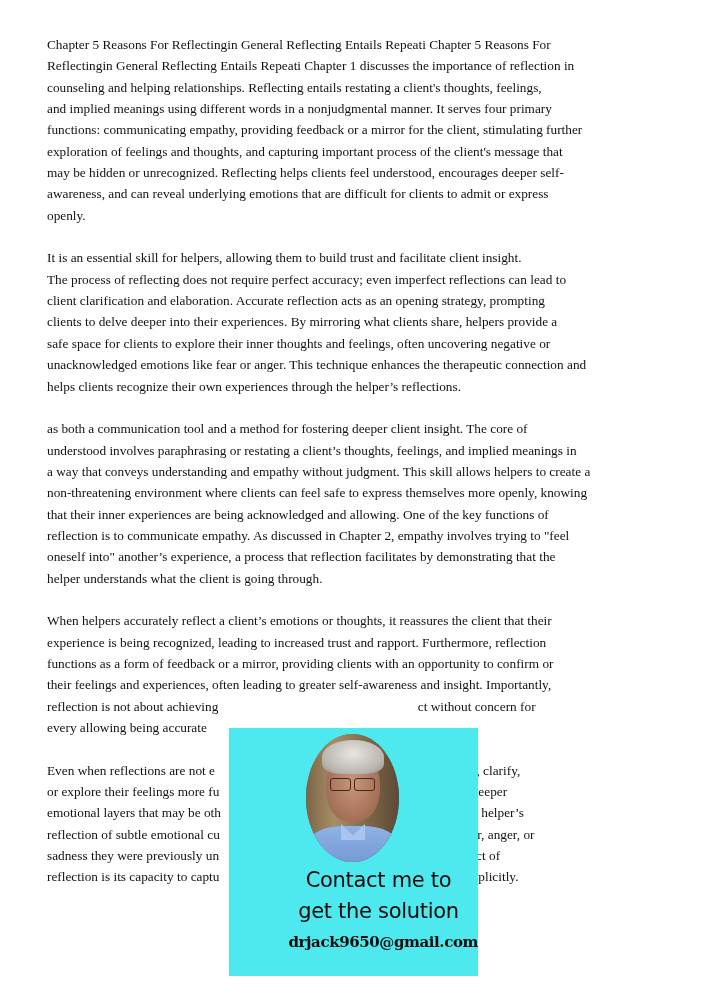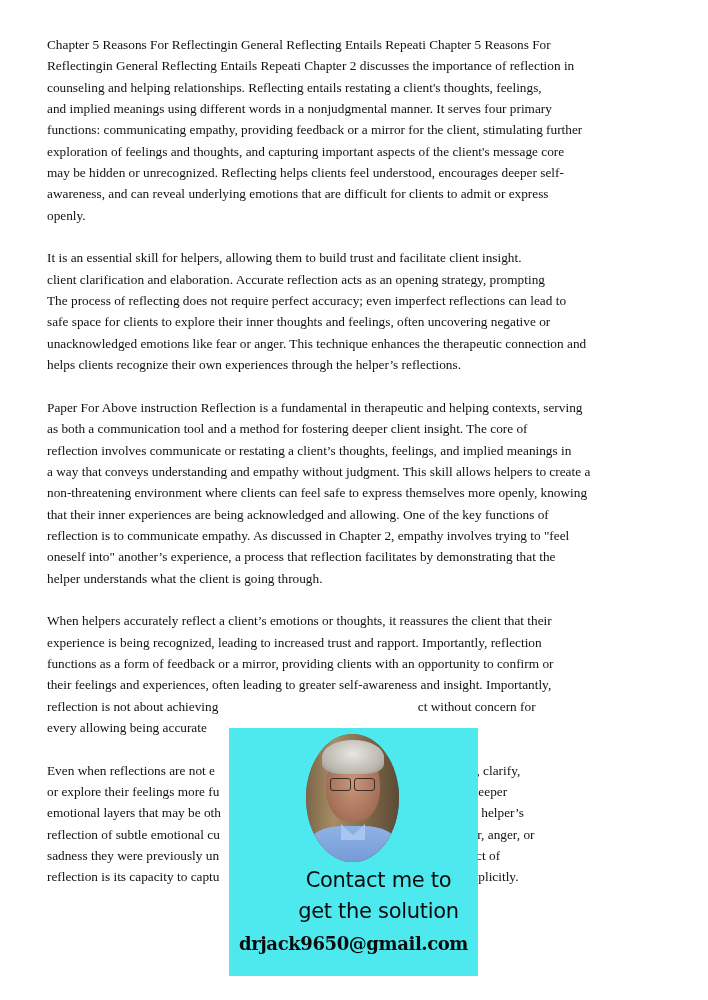--- a/index.html
+++ b/index.html
@@ -20,60 +20,60 @@
   .photo .glasses { position:absolute; left:24px; top:44px; width:46px; height:12px; }
   .photo .glasses span { position:absolute; top:0; width:19px; height:11px; border:1.5px solid #3a2c26; border-radius:3px; }
   .photo .shirt { position:absolute; left:2px; top:92px; width:90px; height:44px; border-radius:40% 40% 0 0;
     background:linear-gradient(180deg,#8fb3e6,#6f95d3); }
   .photo .collar { position:absolute; left:35px; top:90px; width:24px; height:16px;
     background:#a9c4ee; clip-path:polygon(0 0,50% 70%,100% 0,100% 100%,0 100%); }
   .cta { position:absolute; left:0; width:299px; text-align:center;
     font-family:"DejaVu Sans", sans-serif; font-weight:normal; font-size:21px; color:#0b0b0b; letter-spacing:-0.3px; }
   .cta1 { top:140px; }
   .cta2 { top:171px; }
-  .email { position:absolute; left:0; top:205px; width:249px; text-align:center;
-    font-family:"DejaVu Serif", serif; font-weight:bold; font-size:18px; color:#0b0b0b; letter-spacing:-0.4px; }
+  .email { position:absolute; left:0; top:205px; width:249px; text-align:right;
+    font-family:"DejaVu Serif", serif; font-weight:bold; font-size:15px; color:#0b0b0b; letter-spacing:-0.4px; }
 </style>
 </head>
 <body>
 
 <div class="page">
   <p class="para">
     <span class="line">Chapter 5 Reasons For Reflectingin General Reflecting Entails Repeati Chapter 5 Reasons For</span>
-    <span class="line">Reflectingin General Reflecting Entails Repeati Chapter 2 discusses the importance of reflection in</span>
+    <span class="line">Reflectingin General Reflecting Entails Repeati Chapter 1 discusses the importance of reflection in</span>
     <span class="line">counseling and helping relationships. Reflecting entails restating a client's thoughts, feelings,</span>
     <span class="line">and implied meanings using different words in a nonjudgmental manner. It serves four primary</span>
     <span class="line">functions: communicating empathy, providing feedback or a mirror for the client, stimulating further</span>
-    <span class="line">exploration of feelings and thoughts, and capturing important aspects of the client's message core</span>
+    <span class="line">exploration of feelings and thoughts, and capturing important process of the client's message that</span>
     <span class="line">may be hidden or unrecognized. Reflecting helps clients feel understood, encourages deeper self-</span>
     <span class="line">awareness, and can reveal underlying emotions that are difficult for clients to admit or express</span>
     <span class="line">openly.</span>
   </p>
   <p class="para">
     <span class="line">It is an essential skill for helpers, allowing them to build trust and facilitate client insight.</span>
+    <span class="line">The process of reflecting does not require perfect accuracy; even imperfect reflections can lead to</span>
     <span class="line">client clarification and elaboration. Accurate reflection acts as an opening strategy, prompting</span>
-    <span class="line">The process of reflecting does not require perfect accuracy; even imperfect reflections can lead to</span>
+    <span class="line">clients to delve deeper into their experiences. By mirroring what clients share, helpers provide a</span>
     <span class="line">safe space for clients to explore their inner thoughts and feelings, often uncovering negative or</span>
     <span class="line">unacknowledged emotions like fear or anger. This technique enhances the therapeutic connection and</span>
     <span class="line">helps clients recognize their own experiences through the helper’s reflections.</span>
   </p>
   <p class="para">
-    <span class="line">Paper For Above instruction Reflection is a fundamental in therapeutic and helping contexts, serving</span>
     <span class="line">as both a communication tool and a method for fostering deeper client insight. The core of</span>
-    <span class="line">reflection involves communicate or restating a client’s thoughts, feelings, and implied meanings in</span>
+    <span class="line">understood involves paraphrasing or restating a client’s thoughts, feelings, and implied meanings in</span>
     <span class="line">a way that conveys understanding and empathy without judgment. This skill allows helpers to create a</span>
     <span class="line">non-threatening environment where clients can feel safe to express themselves more openly, knowing</span>
     <span class="line">that their inner experiences are being acknowledged and allowing. One of the key functions of</span>
     <span class="line">reflection is to communicate empathy. As discussed in Chapter 2, empathy involves trying to "feel</span>
     <span class="line">oneself into" another’s experience, a process that reflection facilitates by demonstrating that the</span>
     <span class="line">helper understands what the client is going through.</span>
   </p>
   <p class="para">
     <span class="line">When helpers accurately reflect a client’s emotions or thoughts, it reassures the client that their</span>
-    <span class="line">experience is being recognized, leading to increased trust and rapport. Importantly, reflection</span>
+    <span class="line">experience is being recognized, leading to increased trust and rapport. Furthermore, reflection</span>
     <span class="line">functions as a form of feedback or a mirror, providing clients with an opportunity to confirm or</span>
     <span class="line">their feelings and experiences, often leading to greater self-awareness and insight. Importantly,</span>
     <span class="line" style="white-space:pre">reflection is not about achieving                                                            ct without concern for</span>
     <span class="line">every allowing being accurate</span>
   </p>
   <p class="para">
     <span class="line" style="white-space:pre">Even when reflections are not e                                                             o elaborate, clarify,</span>
     <span class="line" style="white-space:pre">or explore their feelings more fu                                                           nts access deeper</span>
     <span class="line" style="white-space:pre">emotional layers that may be oth                                                            example, a helper’s</span>
     <span class="line" style="white-space:pre">reflection of subtle emotional cu                                                           ngs like fear, anger, or</span>

